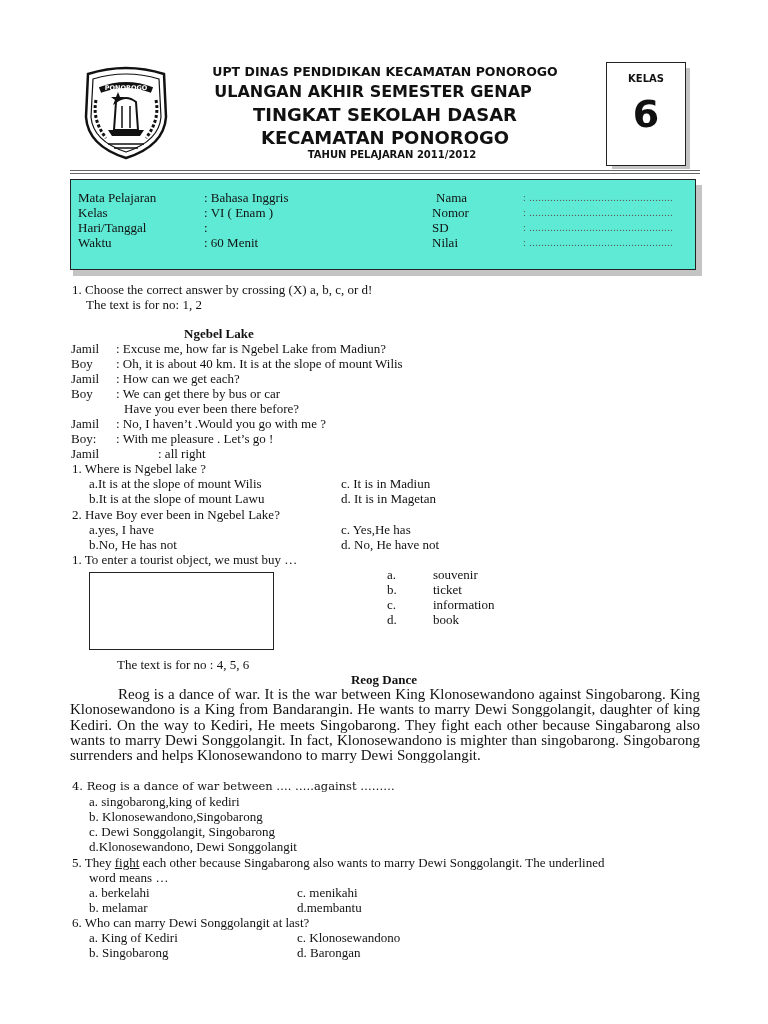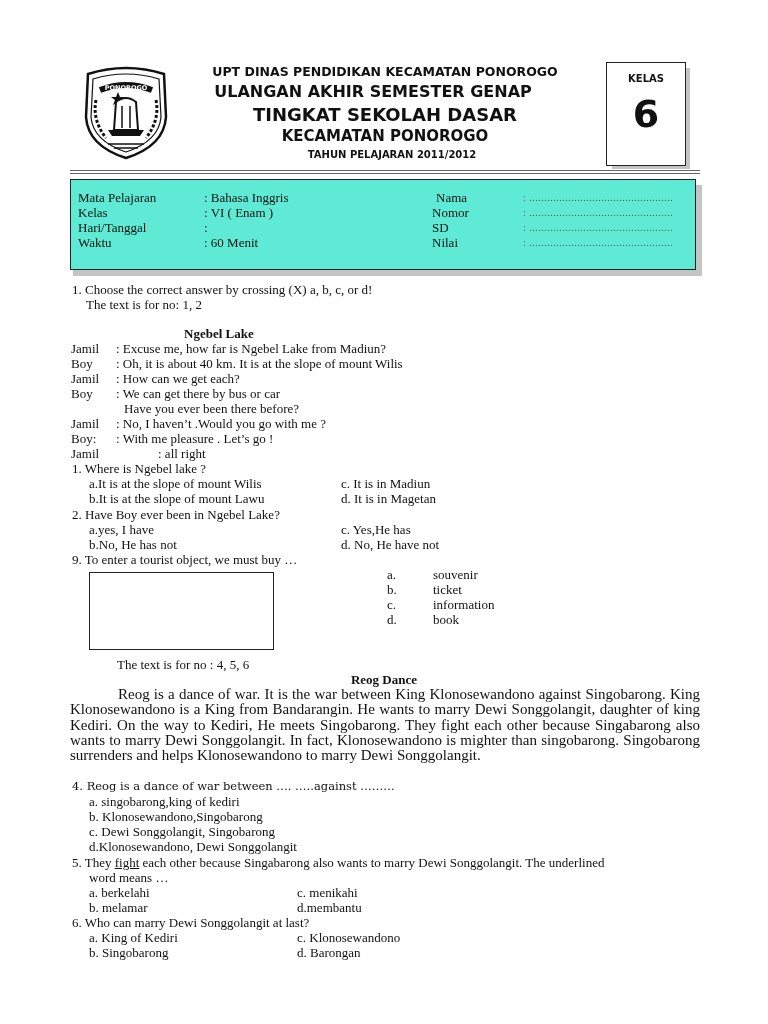--- a/index.html
+++ b/index.html
@@ -6,21 +6,21 @@
   html, body { width: 768px; height: 1024px; background: #ffffff; overflow: hidden; }
   body { position: relative; font-family: "Liberation Serif", serif; color: #111; font-size: 13px; }
   .abs { position: absolute; }
   .sans { font-family: "DejaVu Sans", "Liberation Sans", sans-serif; font-weight: bold; }
 
   
   .logo { left: 78px; top: 62px; width: 96px; height: 98px; }
   .h1 { left: 180px; width: 410px; text-align: center; top: 64px; font-size: 12.5px; }
   .h2 { left: 168px; width: 410px; text-align: center; top: 82px; font-size: 16px; }
   .h3 { left: 180px; width: 410px; text-align: center; top: 104px; font-size: 18px; }
-  .h4 { left: 180px; width: 410px; text-align: center; top: 127px; font-size: 15px; }
+  .h4 { left: 180px; width: 410px; text-align: center; top: 127px; font-size: 18px; }
   .h5 { left: 187px; width: 410px; text-align: center; top: 149px; font-size: 10px; }
 
   .kelas-shadow { left: 612px; top: 68px; width: 78px; height: 101px; background: #c4c4c4; }
   .kelas-box { left: 606px; top: 62px; width: 80px; height: 104px; border: 1px solid #222; background: #fff; text-align: center; }
   .kelas-label { display:block; margin-top: 10px; font-size: 10px; }
   .kelas-num { display:block; margin-top: 10px; font-size: 38px; line-height: 40px; }
 
   .rule { left: 70px; width: 630px; height: 0; border-top: 1.5px solid #666; }
 
   
@@ -129,21 +129,21 @@
 <div class="line" style="left:341px; top:476px;">c. It is in Madiun</div>
 <div class="line" style="left:89px; top:491px;">b.It is at the slope of mount Lawu</div>
 <div class="line" style="left:341px; top:491px;">d. It is in Magetan</div>
 
 <div class="line" style="left:72px; top:507px;">2. Have Boy ever been in Ngebel Lake?</div>
 <div class="line" style="left:89px; top:522px;">a.yes, I have</div>
 <div class="line" style="left:341px; top:522px;">c. Yes,He has</div>
 <div class="line" style="left:89px; top:537px;">b.No, He has not</div>
 <div class="line" style="left:341px; top:537px;">d. No, He have not</div>
 
-<div class="line" style="left:72px; top:552px;">9. To enter a tourist object, we must buy …</div>
+<div class="line" style="left:72px; top:552px;">1. To enter a tourist object, we must buy …</div>
 <div class="abs answer-box"></div>
 <div class="line" style="left:387px; top:567px;">a.</div>
 <div class="line" style="left:433px; top:567px;">souvenir</div>
 <div class="line" style="left:387px; top:582px;">b.</div>
 <div class="line" style="left:433px; top:582px;">ticket</div>
 <div class="line" style="left:387px; top:597px;">c.</div>
 <div class="line" style="left:433px; top:597px;">information</div>
 <div class="line" style="left:387px; top:612px;">d.</div>
 <div class="line" style="left:433px; top:612px;">book</div>
 

